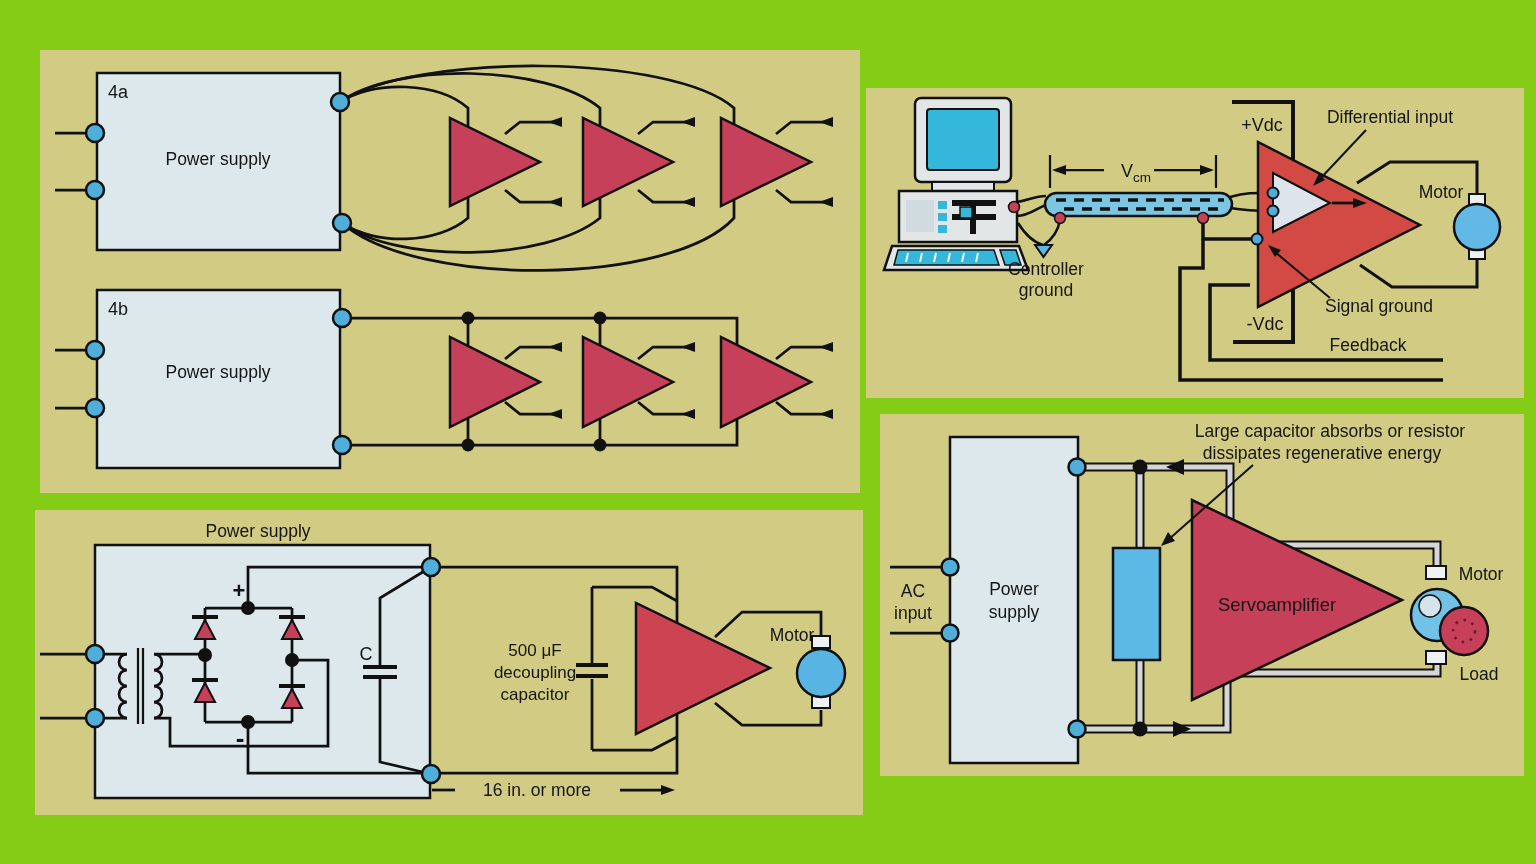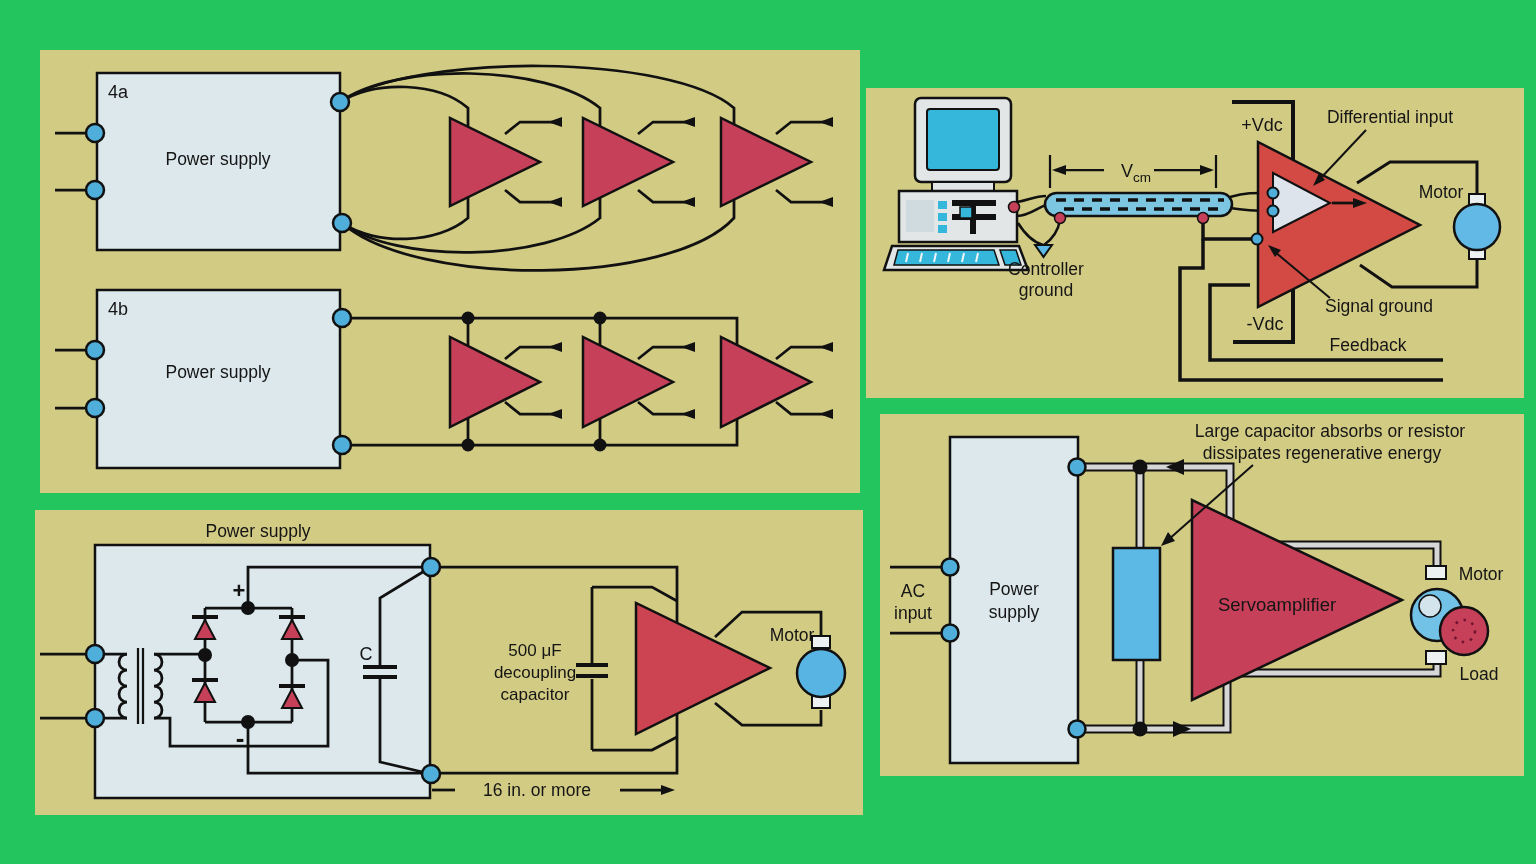--- a/index.html
+++ b/index.html
@@ -1,16 +1,16 @@
 <!DOCTYPE html>
 <html><head>
 <meta charset="utf-8">
 <style>
   html,body{margin:0;padding:0;background:#000;}
-  #stage{position:relative;width:1536px;height:864px;background:#22c55e;overflow:hidden;
+  #stage{position:relative;width:1536px;height:864px;background:#84cc16;overflow:hidden;
          font-family:"Liberation Sans", sans-serif;}
   .panel{position:absolute;}
   svg text{fill:#151515;font-family:"Liberation Sans", sans-serif;}
 </style>
 </head>
 <body>
 <div id="stage">
 
 <svg class="panel" style="left:40px;top:50px" width="820" height="443" viewBox="0 0 820 443">
   <rect x="0" y="0" width="820" height="443" fill="#d2cb84"></rect>

